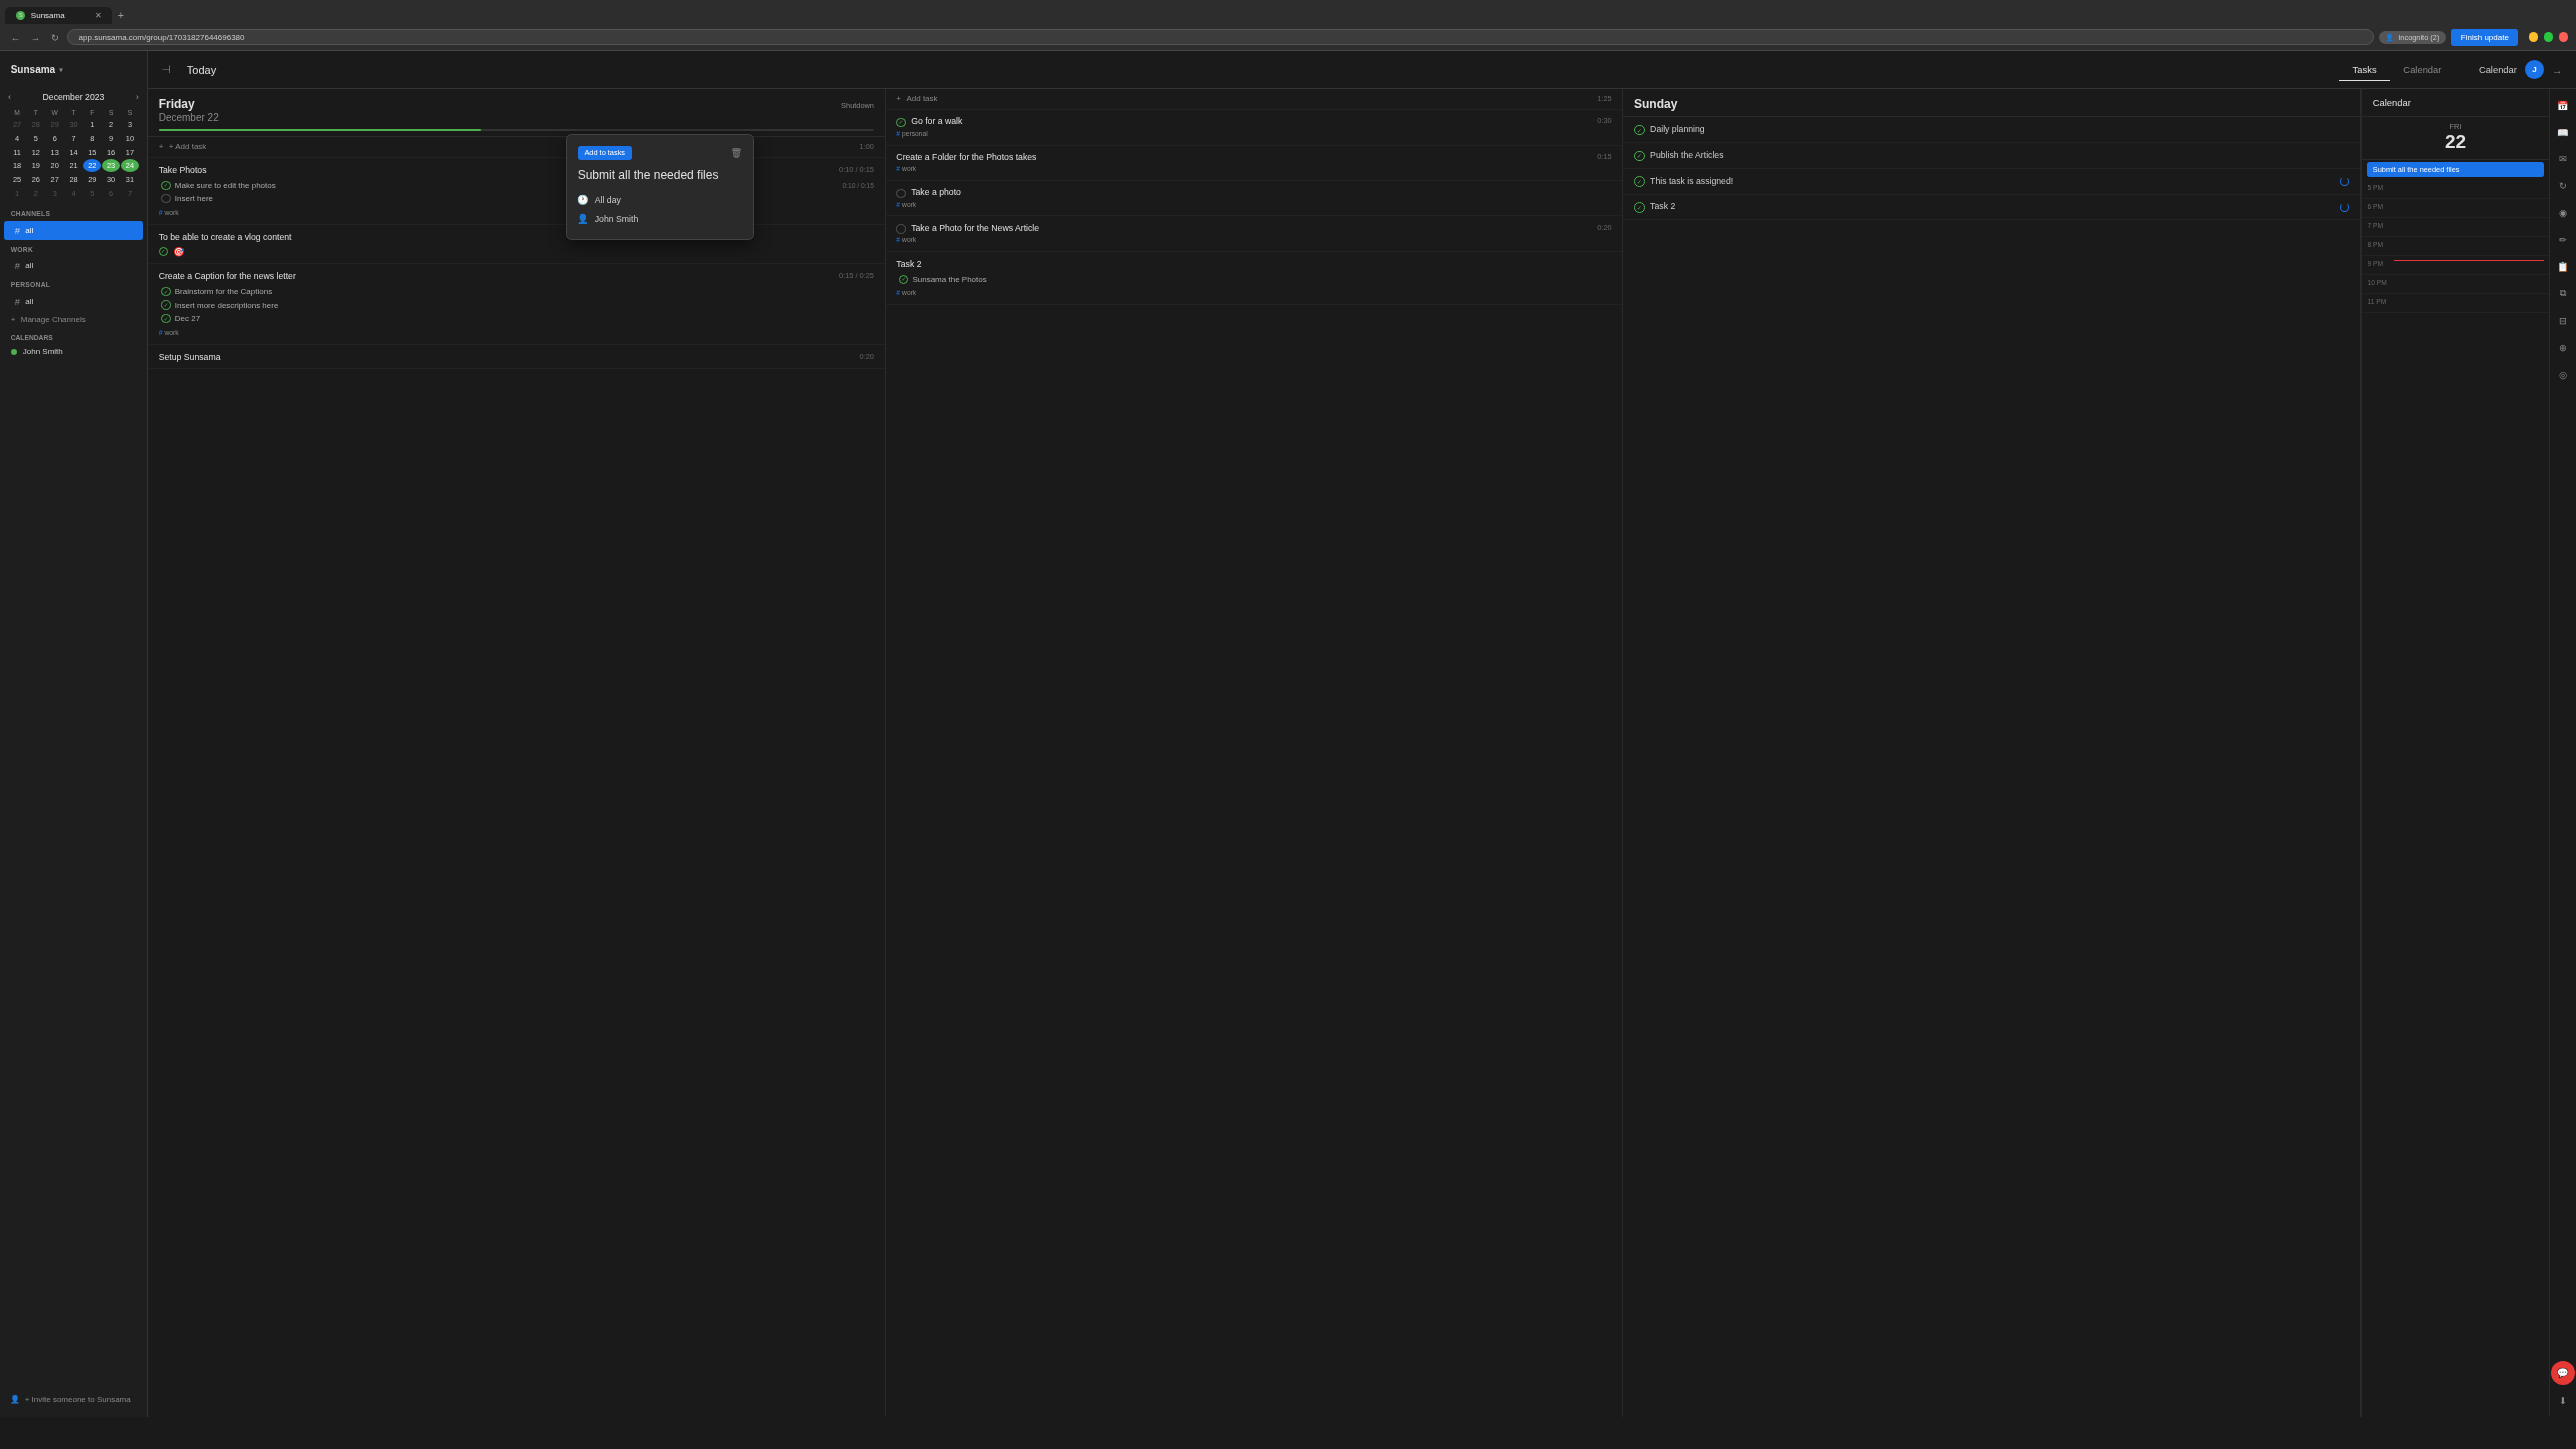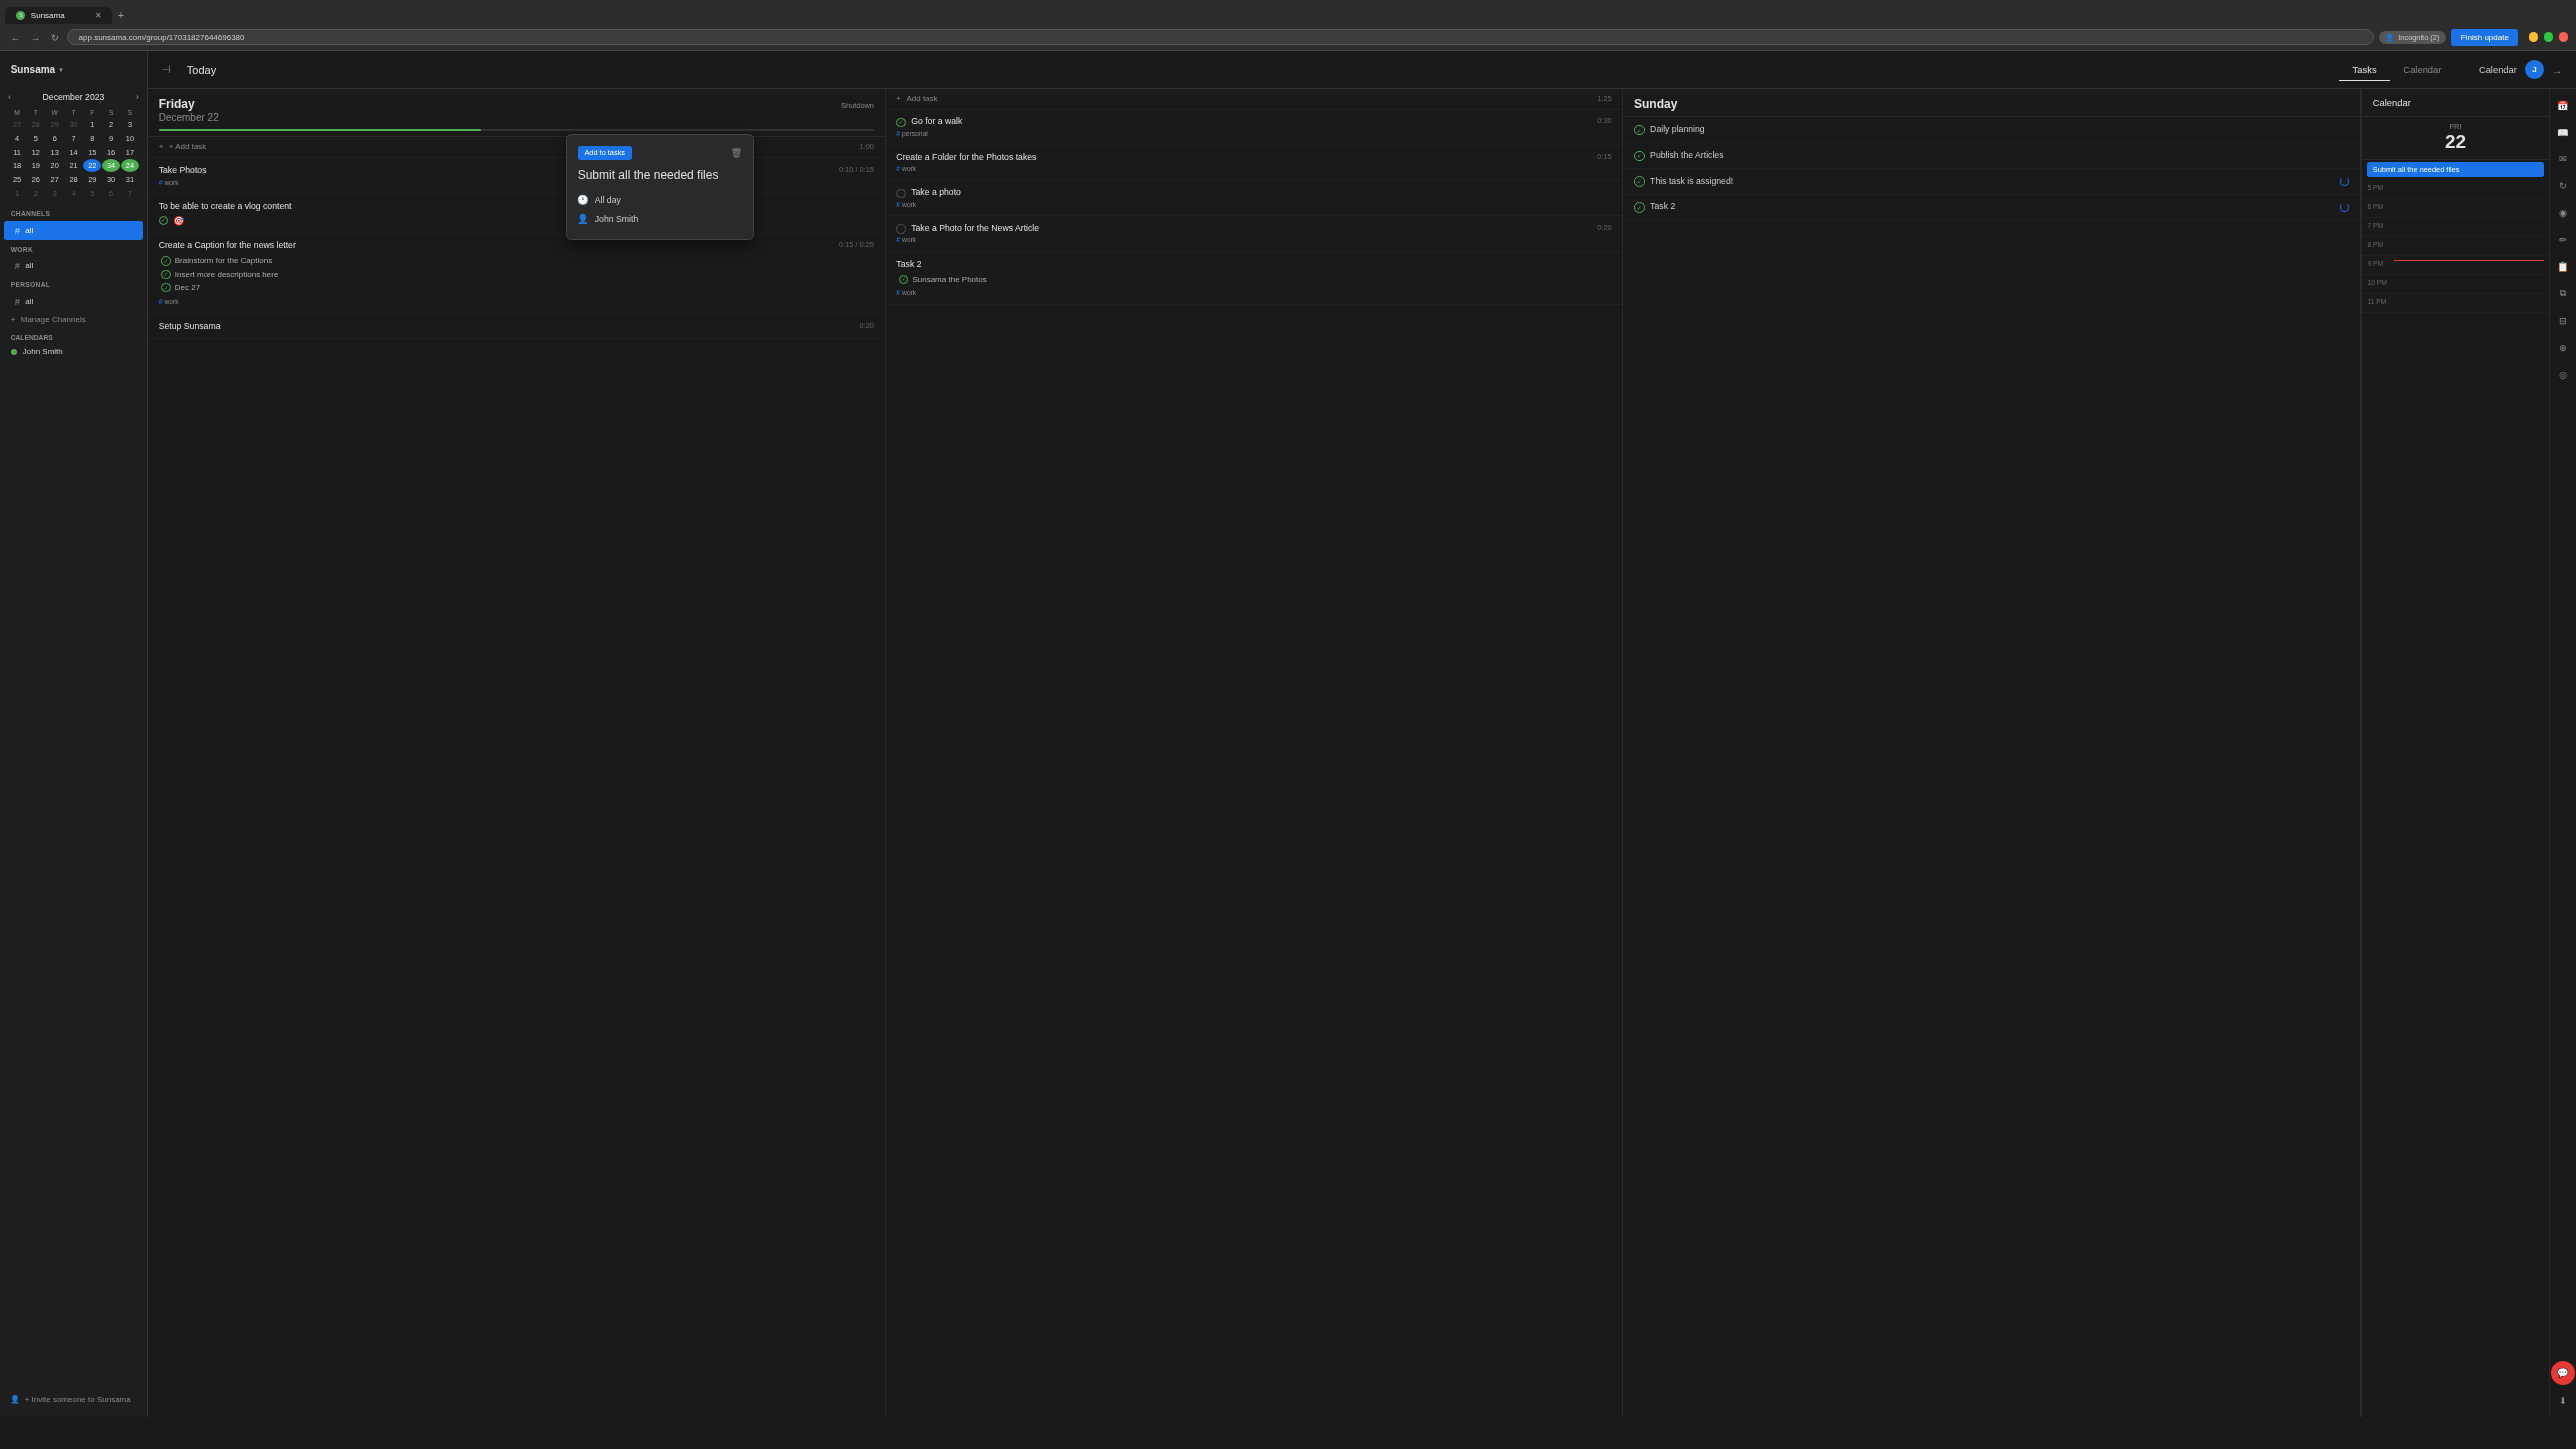--- a/index.html
+++ b/index.html
@@ -194,21 +194,21 @@
         <div class="mini-cal-day">14</div>
         <div class="mini-cal-day">15</div>
         <div class="mini-cal-day">16</div>
         <div class="mini-cal-day">17</div>
 
         <div class="mini-cal-day">18</div>
         <div class="mini-cal-day">19</div>
         <div class="mini-cal-day">20</div>
         <div class="mini-cal-day">21</div>
         <div class="mini-cal-day today">22</div>
-        <div class="mini-cal-day selected">34</div>
+        <div class="mini-cal-day selected">23</div>
         <div class="mini-cal-day selected">24</div>
 
         <div class="mini-cal-day">25</div>
         <div class="mini-cal-day">26</div>
         <div class="mini-cal-day">27</div>
         <div class="mini-cal-day">28</div>
         <div class="mini-cal-day">29</div>
         <div class="mini-cal-day">30</div>
         <div class="mini-cal-day">31</div>
 
@@ -291,20 +291,31 @@
         <div class="add-task-row">
           <span>+</span>
           <span>+ Add task</span>
           <span class="add-task-time">1:00</span>
         </div>
 
         <div class="task-card">
           <div class="task-header">
             <span class="task-title">Take Photos</span>
             <span class="task-time">0:10 / 0:15</span>
+          </div>
+          <div class="task-subtasks">
+            <div class="subtask">
+              <div class="subtask-check done"></div>
+              <span>Make sure to edit the photos</span>
+              <span style="margin-left:auto; font-size:6.7px; color:#666;">0:10 / 0:15</span>
+            </div>
+            <div class="subtask">
+              <div class="subtask-check"></div>
+              <span>Insert here</span>
+            </div>
           </div>
           <div class="task-tag">
             <span class="hash">#</span>
             <span>work</span>
           </div>
         </div>
 
         <div class="task-card">
           <div class="task-header">
             <span class="task-title">To be able to create a vlog content</span>

